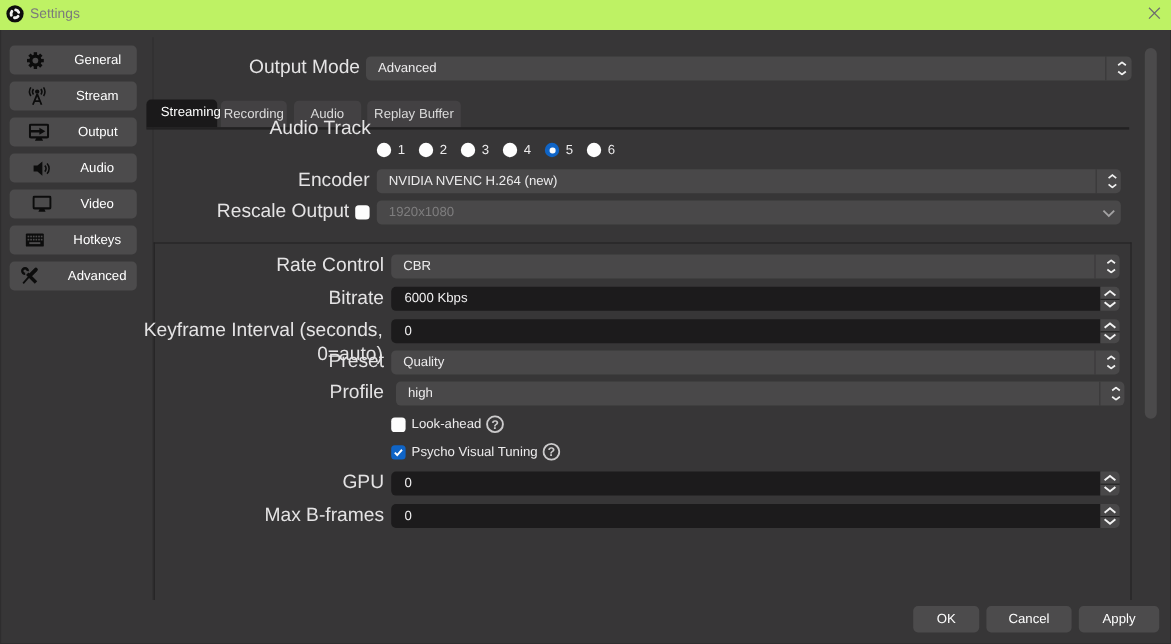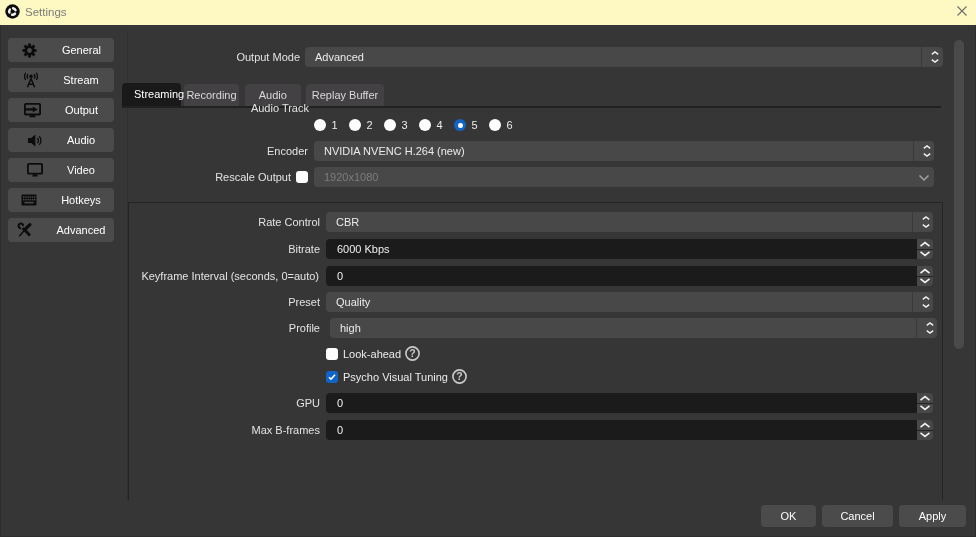--- a/index.html
+++ b/index.html
@@ -1,31 +1,31 @@
 <!DOCTYPE html>
 <html><head>
 <meta charset="utf-8">
 <style>
   * { margin:0; padding:0; box-sizing:border-box; }
   html,body { width:976px; height:537px; overflow:hidden; }
   body { font-family:"Liberation Sans", sans-serif; background:#373637; }
   #win { position:relative; width:976px; height:537px; background:#373637; overflow:hidden; }
   .abs { position:absolute; }
   
-  #titlebar { left:0; top:0; width:976px; height:25px; background:#fef9c3; }
+  #titlebar { left:0; top:0; width:976px; height:25px; background:#bef264; }
   #title-text { left:25px; top:0; height:25px; line-height:25px; color:#7b7b7b; font-size:11.5px; }
   
   .sbtn { left:8px; width:106px; height:24px; background:#4c4b4c; border-radius:4px;
           display:flex; align-items:center; justify-content:center; color:#ffffff;
           font-size:11px;gap:22px; }
   .sbtn svg { flex:0 0 auto; }
   .sbtn span { margin-left:2px; }
   .vline { left:127px; top:31px; width:1px; height:469px; background:#312f31; }
   
-  .lbl { color:#e4e3e4; font-size:11px; height:20px; line-height:20px; text-align:right; }
+  .lbl { color:#e4e3e4; font-size:16px; height:20px; line-height:20px; text-align:right; }
   
   .combo { background:#494849; border-radius:4px; height:20px; color:#eceBec; font-size:11px; }
   .combo .txt { position:absolute; left:10px; top:0; height:20px; line-height:20px; }
   .combo .div { position:absolute; top:0; width:1px; height:20px; background:#3a393a; }
   .spindark { background:#1c1b1c; border-radius:4px 0 0 4px; height:20px; color:#f0eff0; font-size:11px; }
   .spindark .txt { position:absolute; left:11px; top:1px; height:18px; line-height:18px; }
   
   .tab { top:83.5px; height:22px; background:#434143; border-radius:4px 4px 0 0; color:#dadada;
          font-size:11px; text-align:center; line-height:22px; }
   .tab.active { top:82.5px; height:23px; background:#1a191a; color:#ffffff; line-height:23px; }

